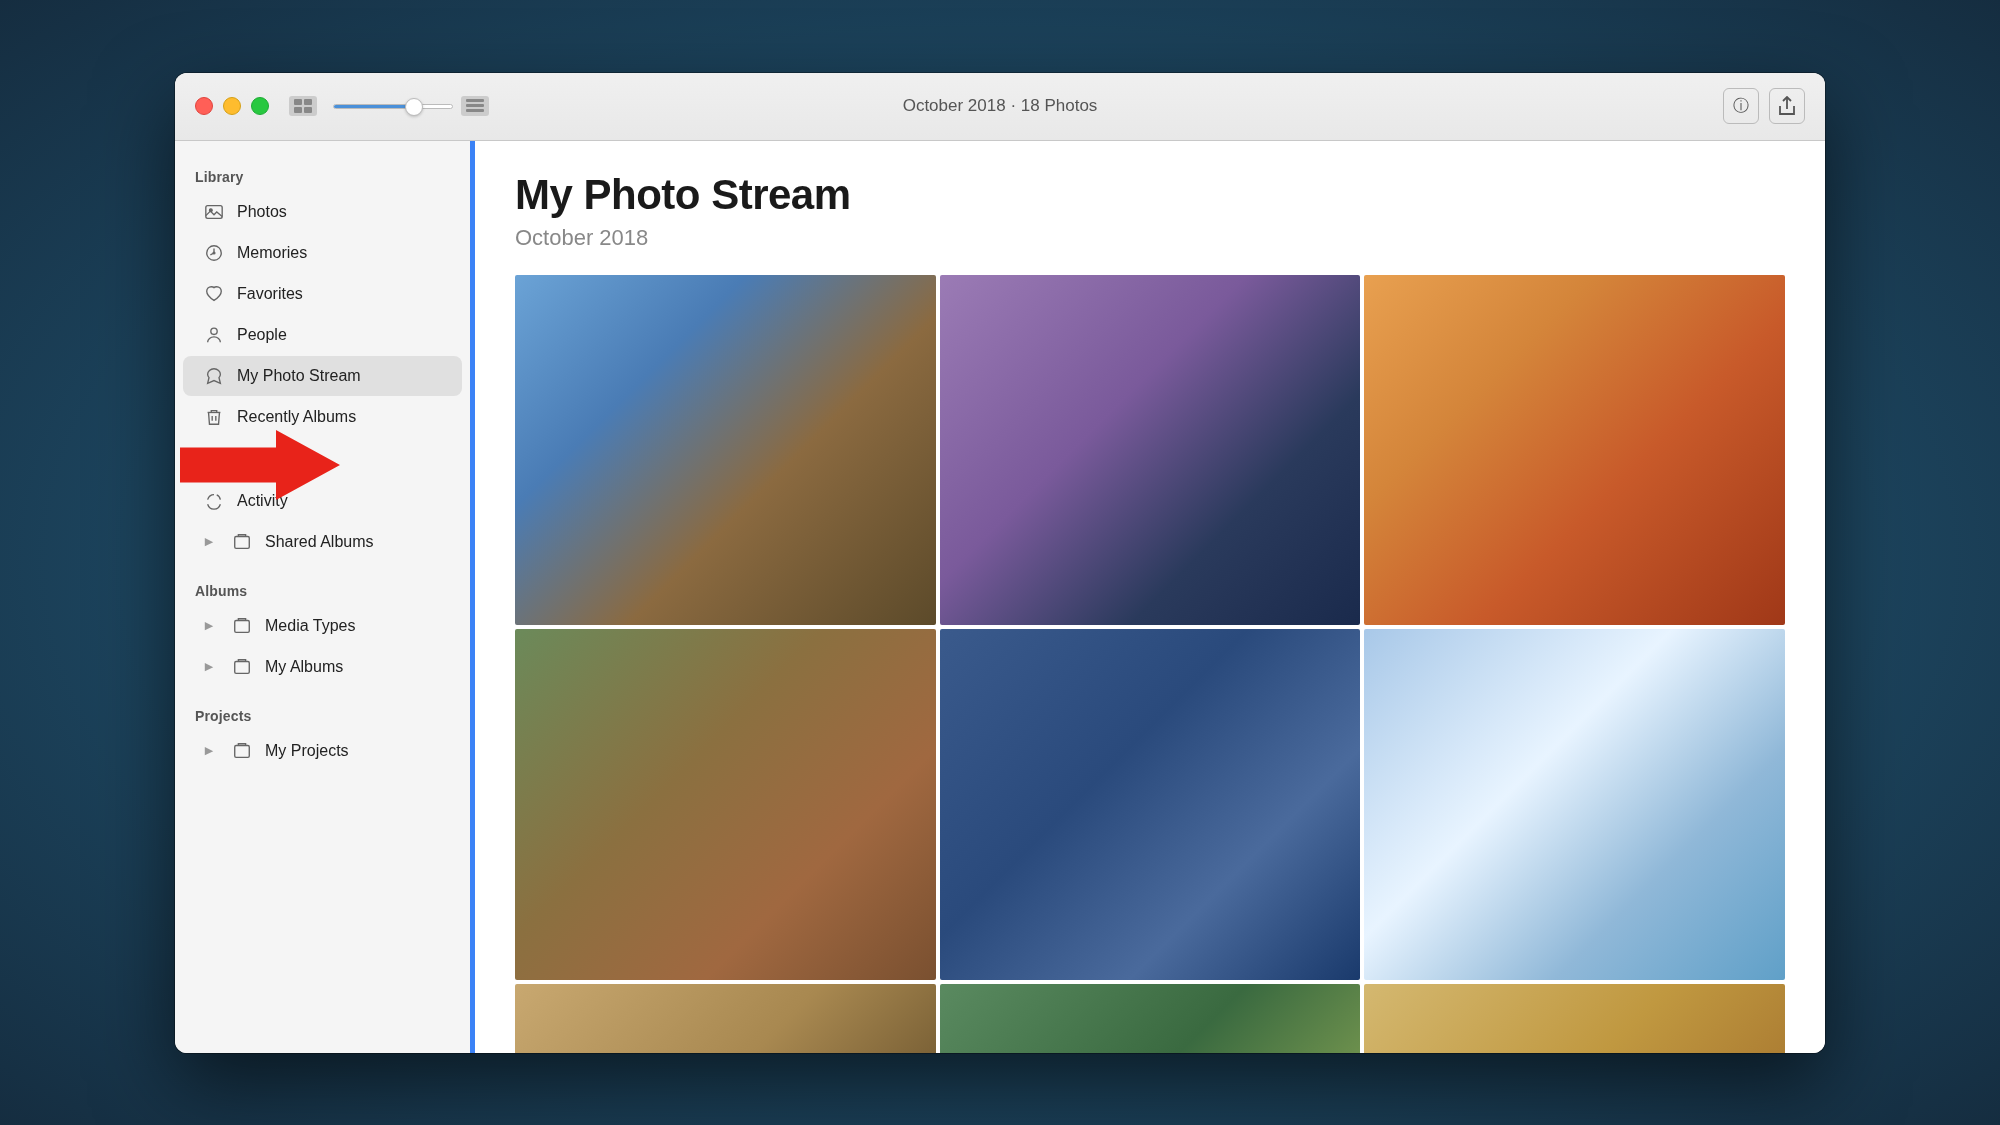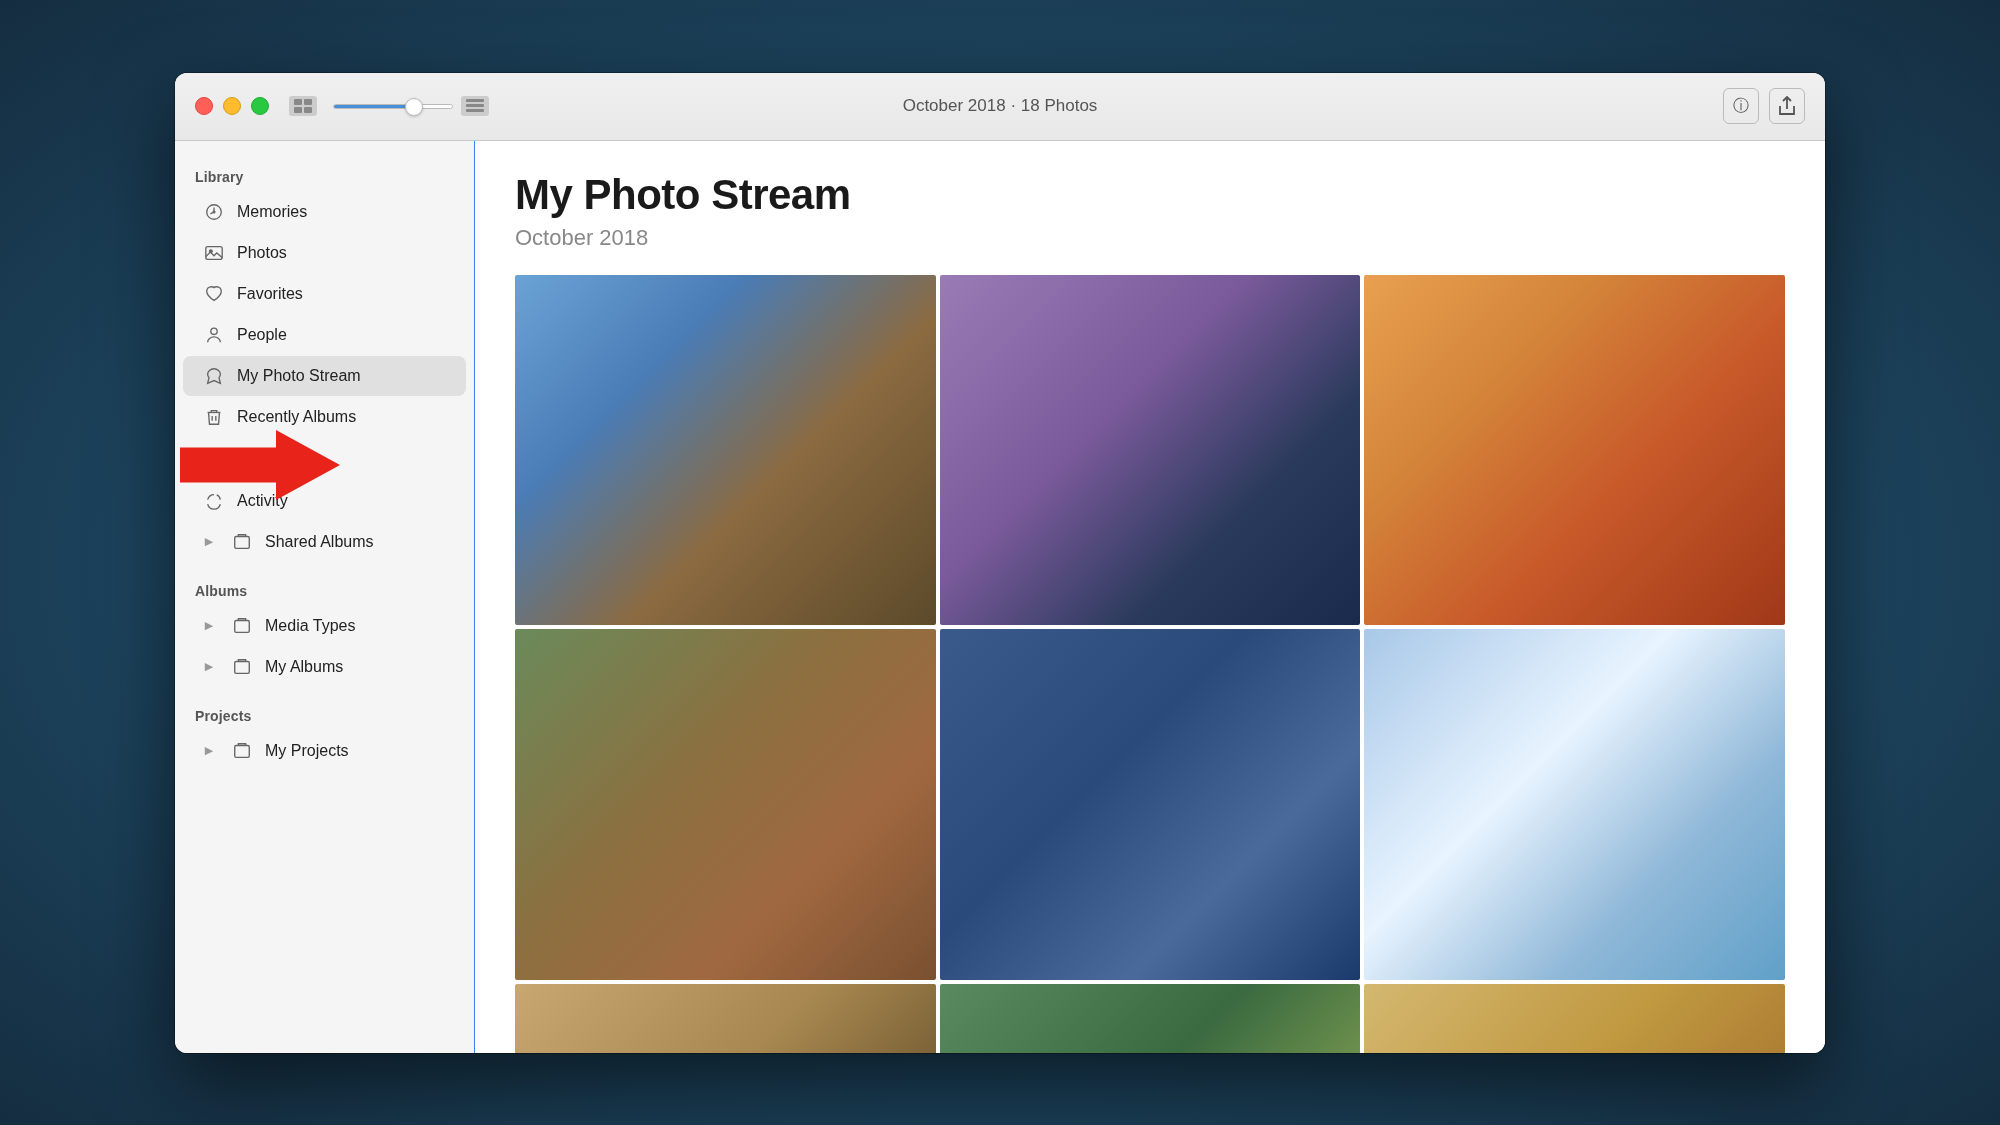--- a/index.html
+++ b/index.html
@@ -155,21 +155,21 @@
     .main-content {
       display: flex;
       flex: 1;
       overflow: hidden;
     }
 
     
     .sidebar {
       width: 300px;
       background: #f5f5f5;
-      border-right: 1px solid #3b82f6;
+      border-right: 5px solid #3b82f6;
       padding: 20px 0;
       overflow-y: auto;
       flex-shrink: 0;
     }
 
     .sidebar-section-label {
       font-size: 14px;
       font-weight: 700;
       color: #555;
       padding: 8px 20px 6px 20px;
@@ -356,38 +356,38 @@
 
     <div class="main-content">
 
       <div class="sidebar">
 
         <div class="sidebar-section-label">Library</div>
 
         <div class="sidebar-item">
           <div class="icon">
             <svg class="sidebar-icon" viewBox="0 0 22 22">
+              <rect x="2" y="4" width="18" height="14" rx="2" stroke="#666" stroke-width="1.5" fill="none"></rect>
+              <circle cx="7.5" cy="9" r="1.5" fill="#666"></circle>
+              <path d="M2 15 L7 10 L11 14 L14 11 L20 16" stroke="#666" stroke-width="1.5" fill="none"></path>
+            </svg>
+          </div>
+          <span class="label">Photos</span>
+        </div>
+
+        <div class="sidebar-item">
+          <div class="icon">
+            <svg class="sidebar-icon" viewBox="0 0 22 22">
               <circle cx="11" cy="11" r="8" stroke="#666" stroke-width="1.5" fill="none"></circle>
               <path d="M11 11 L11 6" stroke="#666" stroke-width="1.5"></path>
               <path d="M11 11 L7 13" stroke="#666" stroke-width="1.5"></path>
               <circle cx="11" cy="11" r="1" fill="#666"></circle>
             </svg>
           </div>
           <span class="label">Memories</span>
-        </div>
-
-        <div class="sidebar-item">
-          <div class="icon">
-            <svg class="sidebar-icon" viewBox="0 0 22 22">
-              <rect x="2" y="4" width="18" height="14" rx="2" stroke="#666" stroke-width="1.5" fill="none"></rect>
-              <circle cx="7.5" cy="9" r="1.5" fill="#666"></circle>
-              <path d="M2 15 L7 10 L11 14 L14 11 L20 16" stroke="#666" stroke-width="1.5" fill="none"></path>
-            </svg>
-          </div>
-          <span class="label">Photos</span>
         </div>
 
         <div class="sidebar-item">
           <div class="icon">
             <svg class="sidebar-icon" viewBox="0 0 22 22">
               <path d="M11 18 C11 18 3 13 3 8 C3 5.2 5.2 3 8 3 C9.5 3 10.8 3.7 11 4 C11.2 3.7 12.5 3 14 3 C16.8 3 19 5.2 19 8 C19 13 11 18 11 18Z" stroke="#666" stroke-width="1.5" fill="none"></path>
             </svg>
           </div>
           <span class="label">Favorites</span>
         </div>

